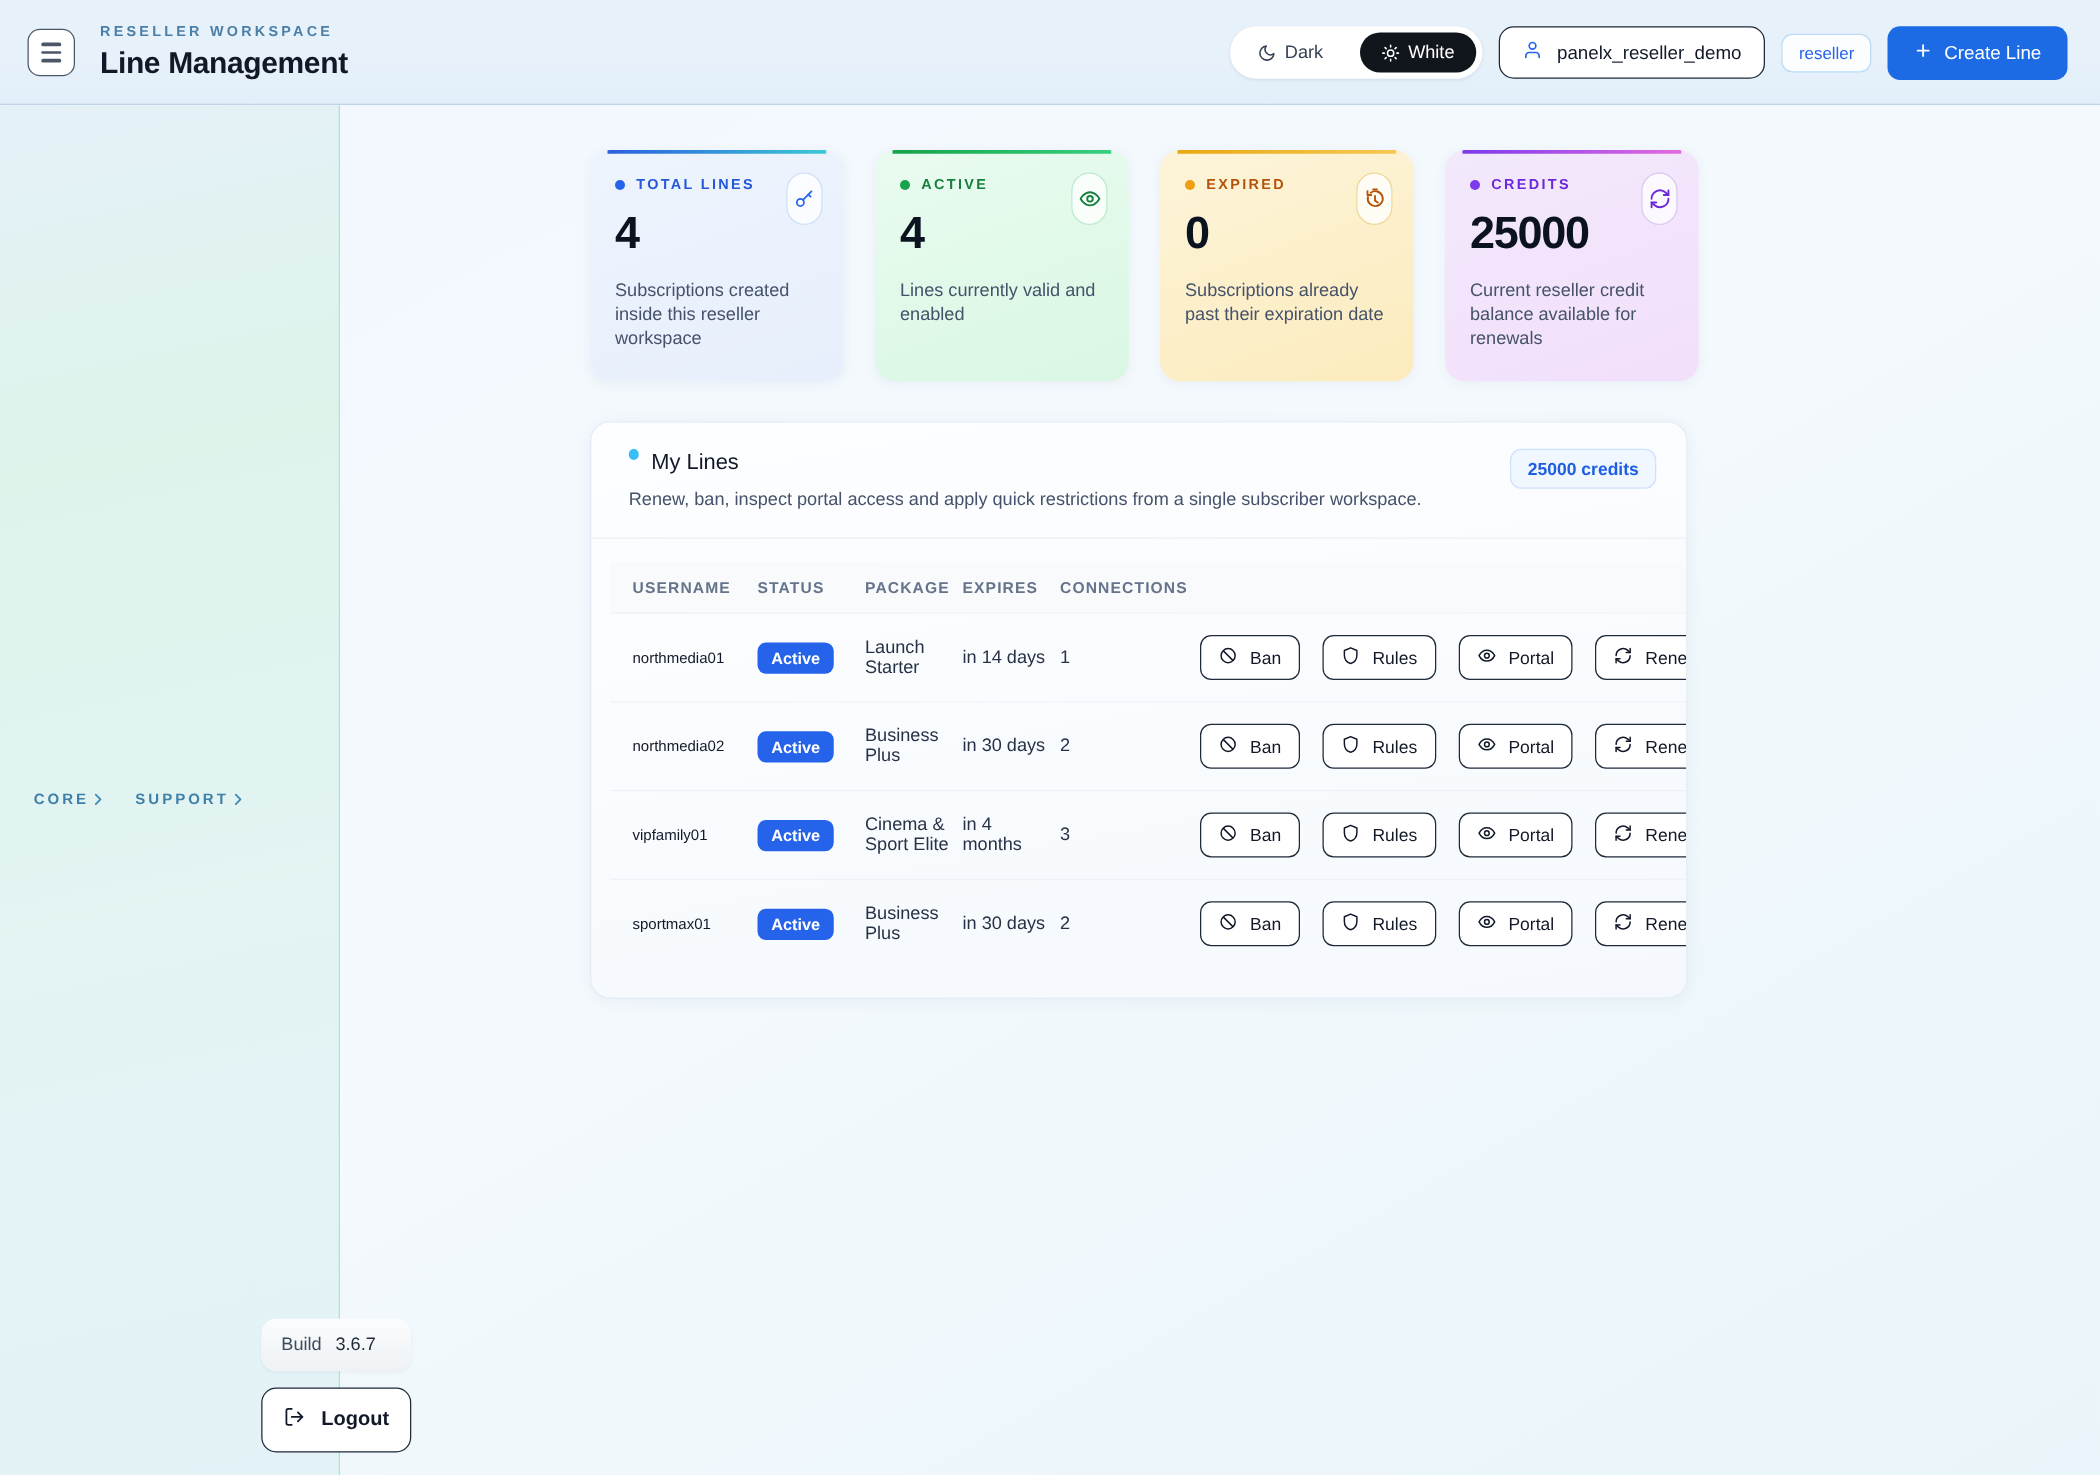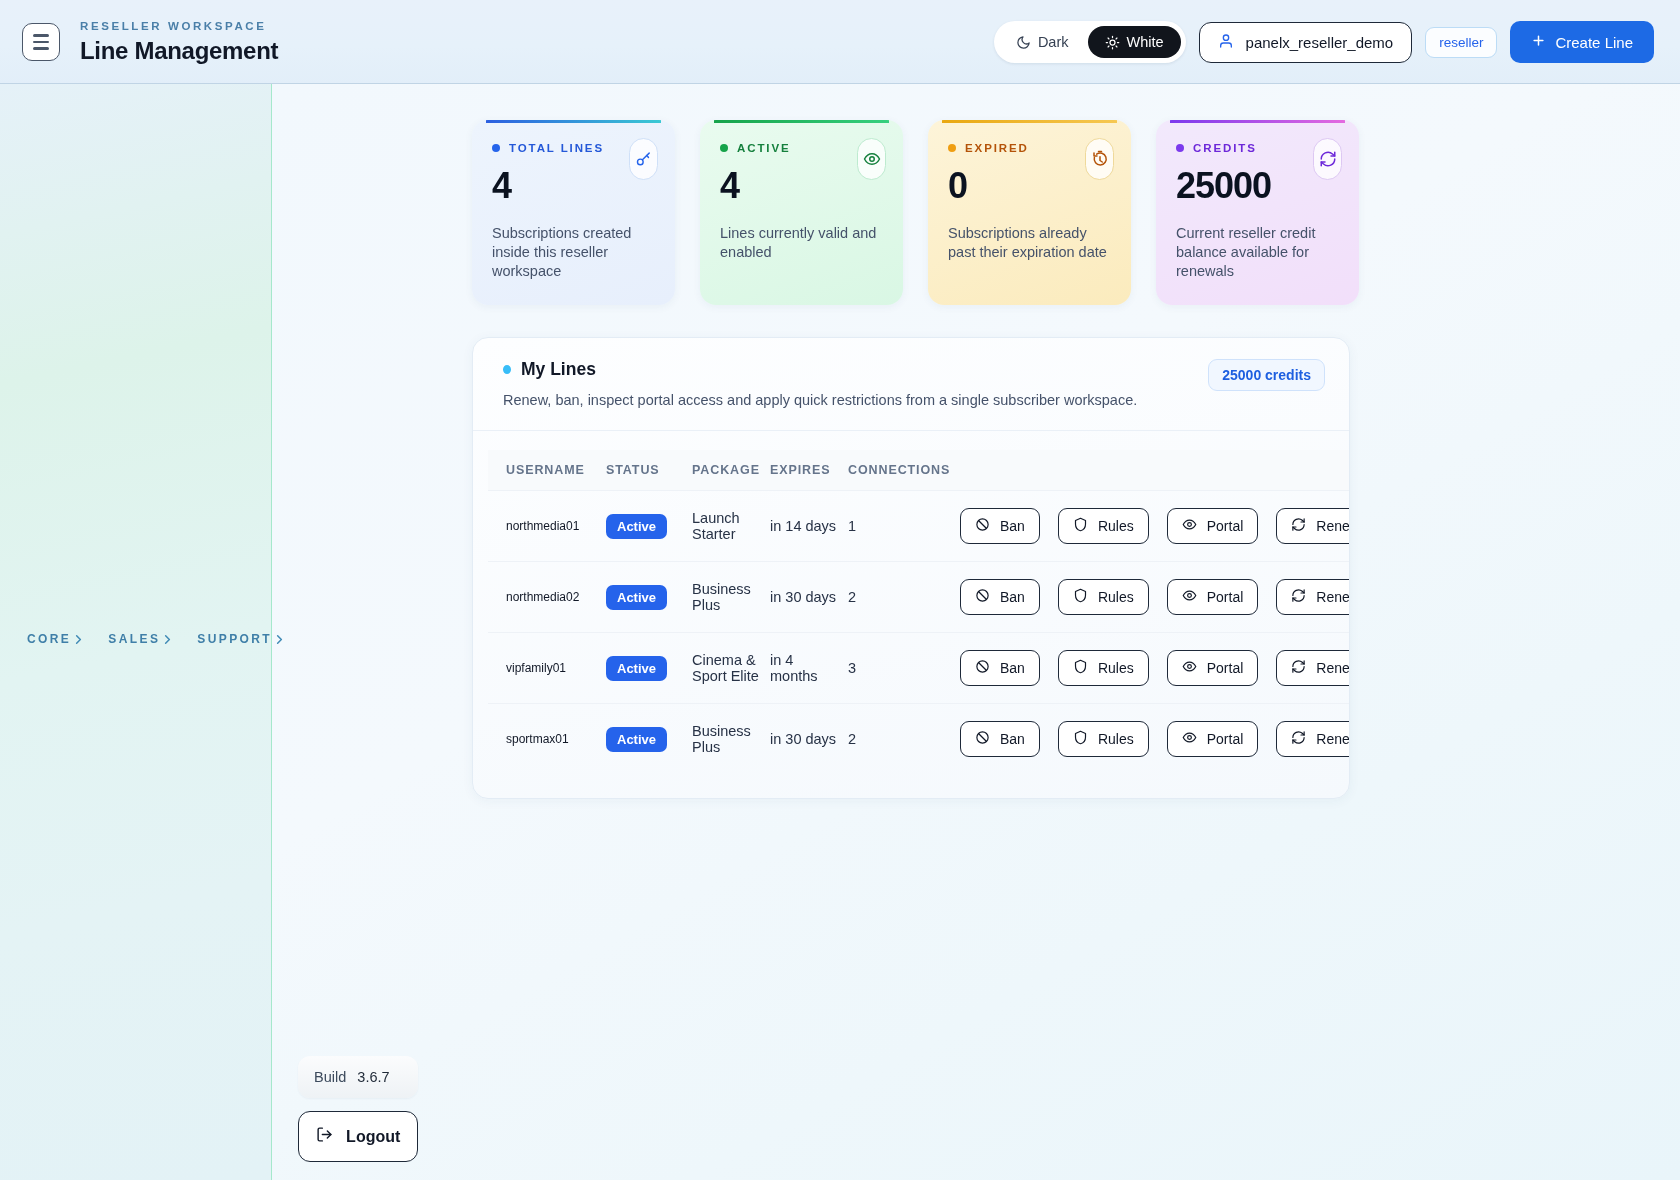--- a/index.html
+++ b/index.html
@@ -34,21 +34,21 @@
   .brand-kicker {
     font-size: 11.5px; font-weight: 700; letter-spacing: 2.6px;
     color: #4a7fa8; text-transform: uppercase; margin-bottom: 7px;
   }
   .brand-title { font-size: 24px; font-weight: 700; color: #111827; letter-spacing: -.3px; }
 
   .top-right { margin-left: auto; display: flex; align-items: center; gap: 13px; }
 
   .theme-toggle {
     display: flex; align-items: center; background: #fff;
-    border-radius: 999px; padding: 5px; gap: 2px;
+    border-radius: 999px; padding: 5px; gap: 12px;
     box-shadow: 0 1px 3px rgba(30,50,80,.10);
     justify-content: center;
   }
   .theme-opt {
     display: flex; align-items: center; gap: 7px;
     padding: 8px 17px; border-radius: 999px;
     font-size: 14.5px; color: #364153; cursor: pointer; background: transparent;
     border: none; font-family: inherit; white-space: nowrap;
   }
   .theme-opt.active { background: #11151c; color: #fff; }
@@ -173,22 +173,22 @@
     background: linear-gradient(170deg,#fdfeff 0%, #f5f9fd 100%);
     border: 1px solid #e3ecf5; border-radius: 16px;
     box-shadow: 0 2px 12px rgba(40,70,110,.05);
     overflow: hidden;
   }
   .panel-head {
     padding: 21px 24px 22px 15px; display: flex; align-items: flex-start;
     border-bottom: 1px solid #eaf0f7;
   }
   .panel-title {
-    display: flex; align-items: center; gap: 10px;
-    font-size: 17.5px; font-weight: 700; color: #111827; margin-bottom: 12px;
+    display: flex; gap: 10px;
+    font-size: 17.5px; font-weight: 400; color: #111827; margin-bottom: 12px;
   }
   .panel-title .dot { width: 9px; height: 9px; background:#38bdf8; }
   .panel-sub { font-size: 14.5px; color: #45526a; }
   .credit-badge {
     margin-left: auto; background: #f1f7ff; border: 1.3px solid #cfe2fb;
     border-radius: 9px; color: #1d5fe0; font-size: 14px; font-weight: 700;
     padding: 7px 13px; white-space: nowrap; cursor: pointer;
   }
 
   
@@ -289,28 +289,20 @@
 
       <div class="nav-group">
         <span class="nav-label">CORE</span>
         <span class="chev">
           <svg width="15" height="15" viewBox="0 0 24 24" fill="none" stroke="#3f8ab5" stroke-width="2.4" stroke-linecap="round" stroke-linejoin="round">
               <path d="M9 18l6-6-6-6"></path>
             </svg>
         </span>
       </div>
 
-      <div class="nav-group">
-        <span class="nav-label">SALES</span>
-        <span class="chev">
-          <svg width="15" height="15" viewBox="0 0 24 24" fill="none" stroke="#3f8ab5" stroke-width="2.4" stroke-linecap="round" stroke-linejoin="round">
-              <path d="M9 18l6-6-6-6"></path>
-            </svg>
-        </span>
-      </div>
 
       <div class="nav-group">
         <span class="nav-label">SUPPORT</span>
         <span class="chev">
           <svg width="15" height="15" viewBox="0 0 24 24" fill="none" stroke="#3f8ab5" stroke-width="2.4" stroke-linecap="round" stroke-linejoin="round">
               <path d="M9 18l6-6-6-6"></path>
             </svg>
         </span>
       </div>
 

